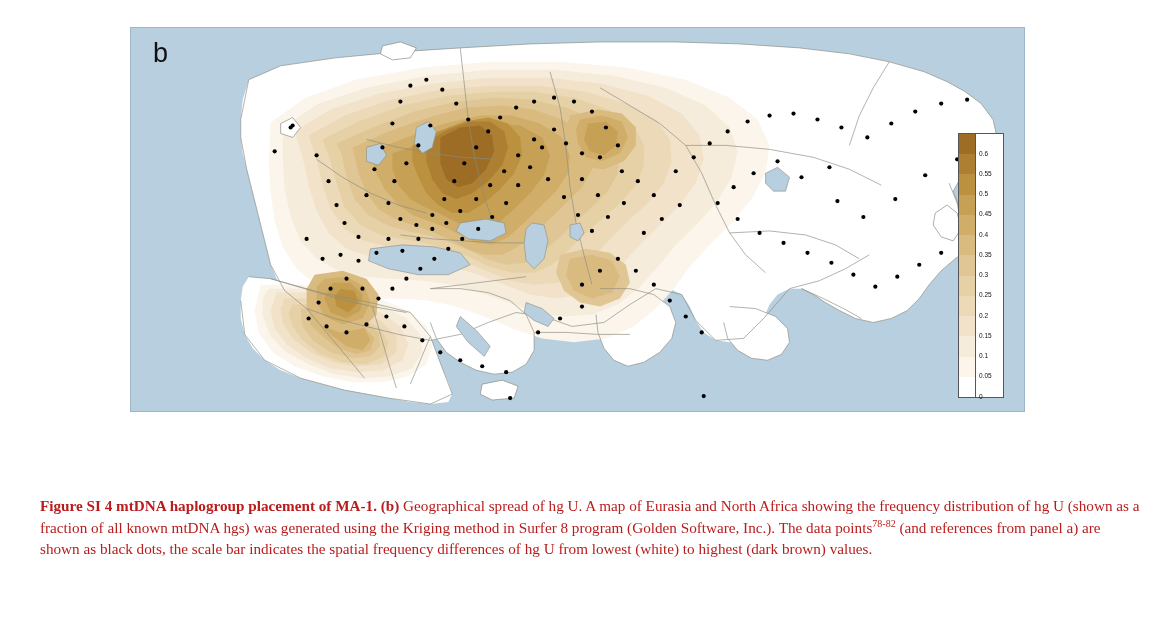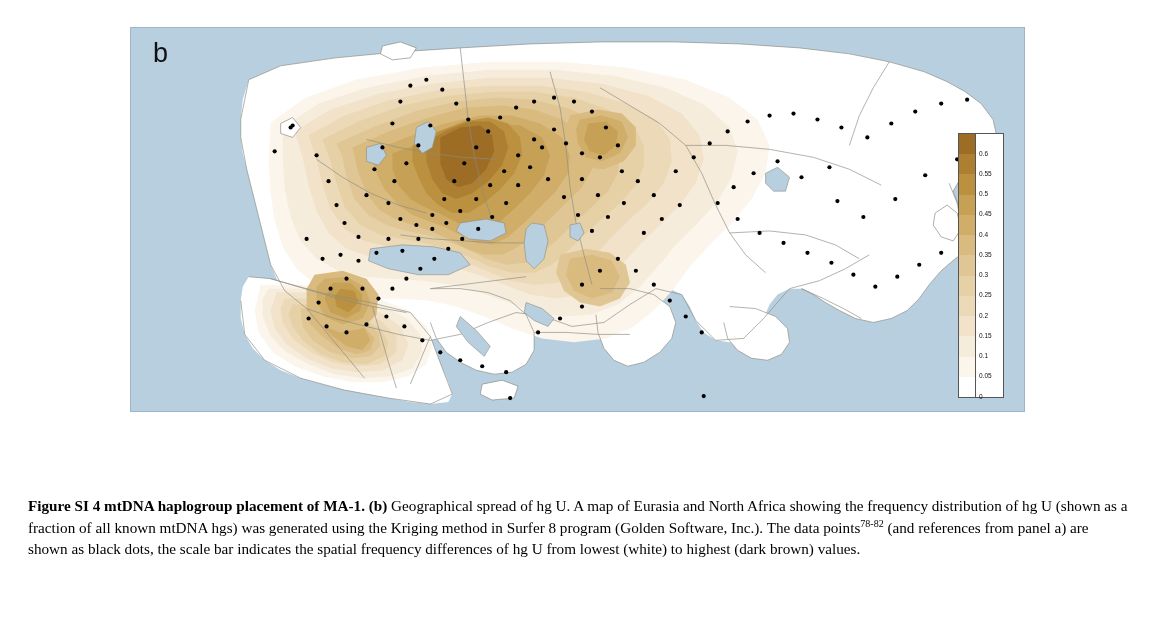--- a/index.html
+++ b/index.html
@@ -81,28 +81,28 @@
     line-height: 1;
     position: absolute;
     left: 20px;
     bottom: -3px;
     white-space: nowrap;
   }
 
   
   #caption {
     position: absolute;
-    left: 28px;
+    left: 40px;
     top: 495px;
     width: 1100px;
     font-family: "Liberation Serif", serif;
     font-size: 15.2px;
     line-height: 1.42;
     text-align: left;
-    color: #000000;
+    color: #b91c1c;
   }
   #caption b { font-weight: bold; }
   #caption sup { font-size: 10px; vertical-align: super; line-height: 0; }
 </style>
 </head>
 <body>
 
 <div id="figure-panel">
 
   <div id="panel-label">b</div>

